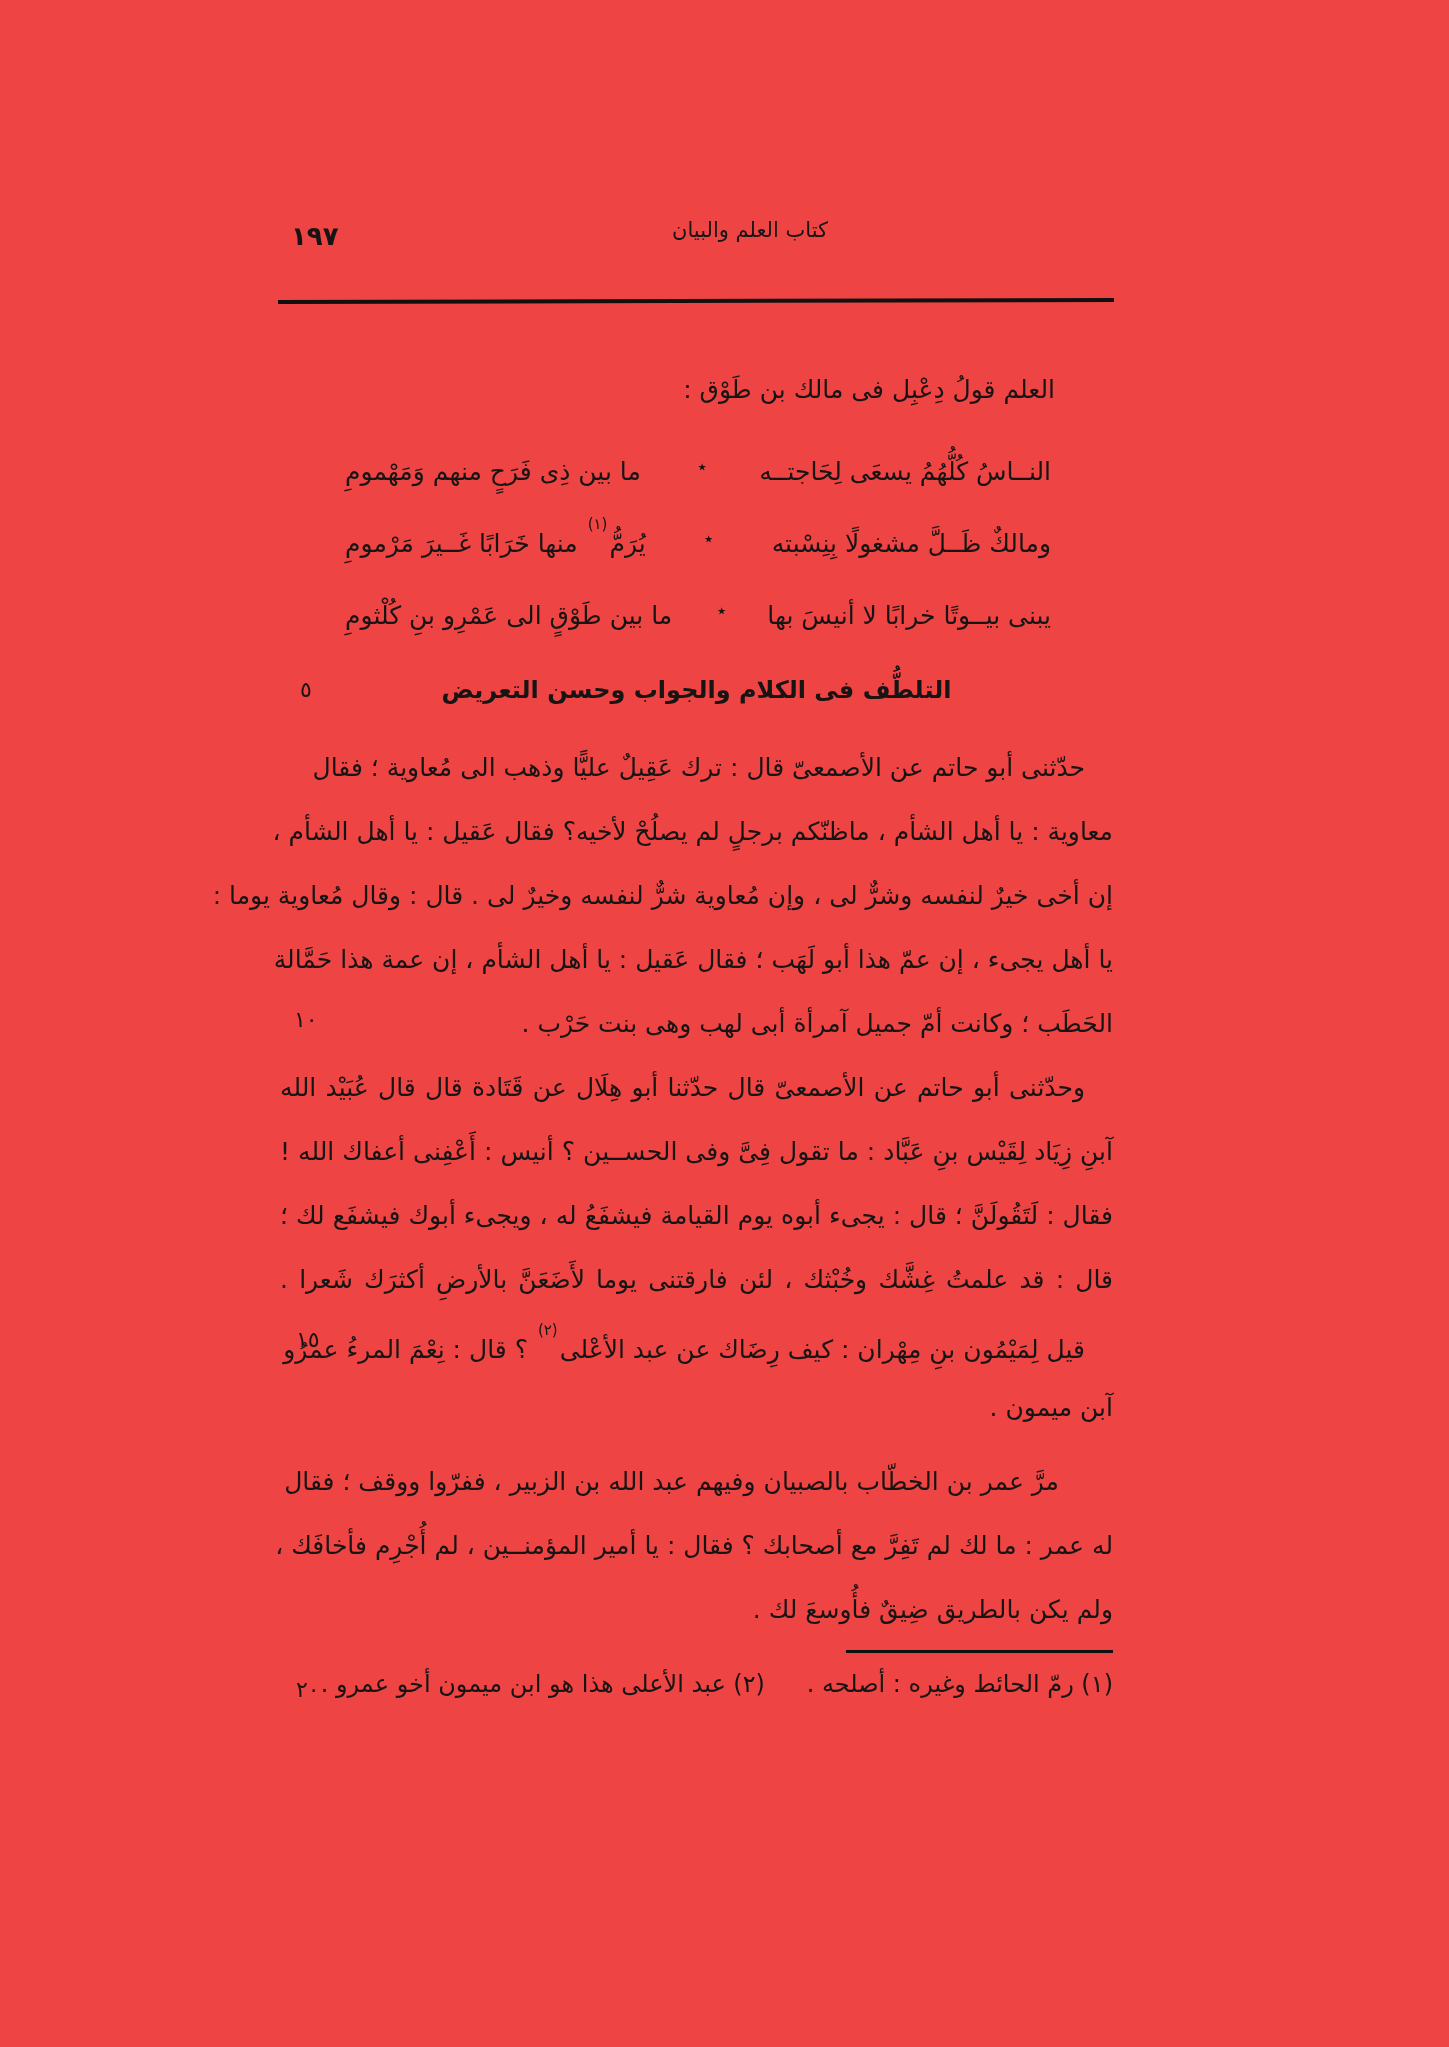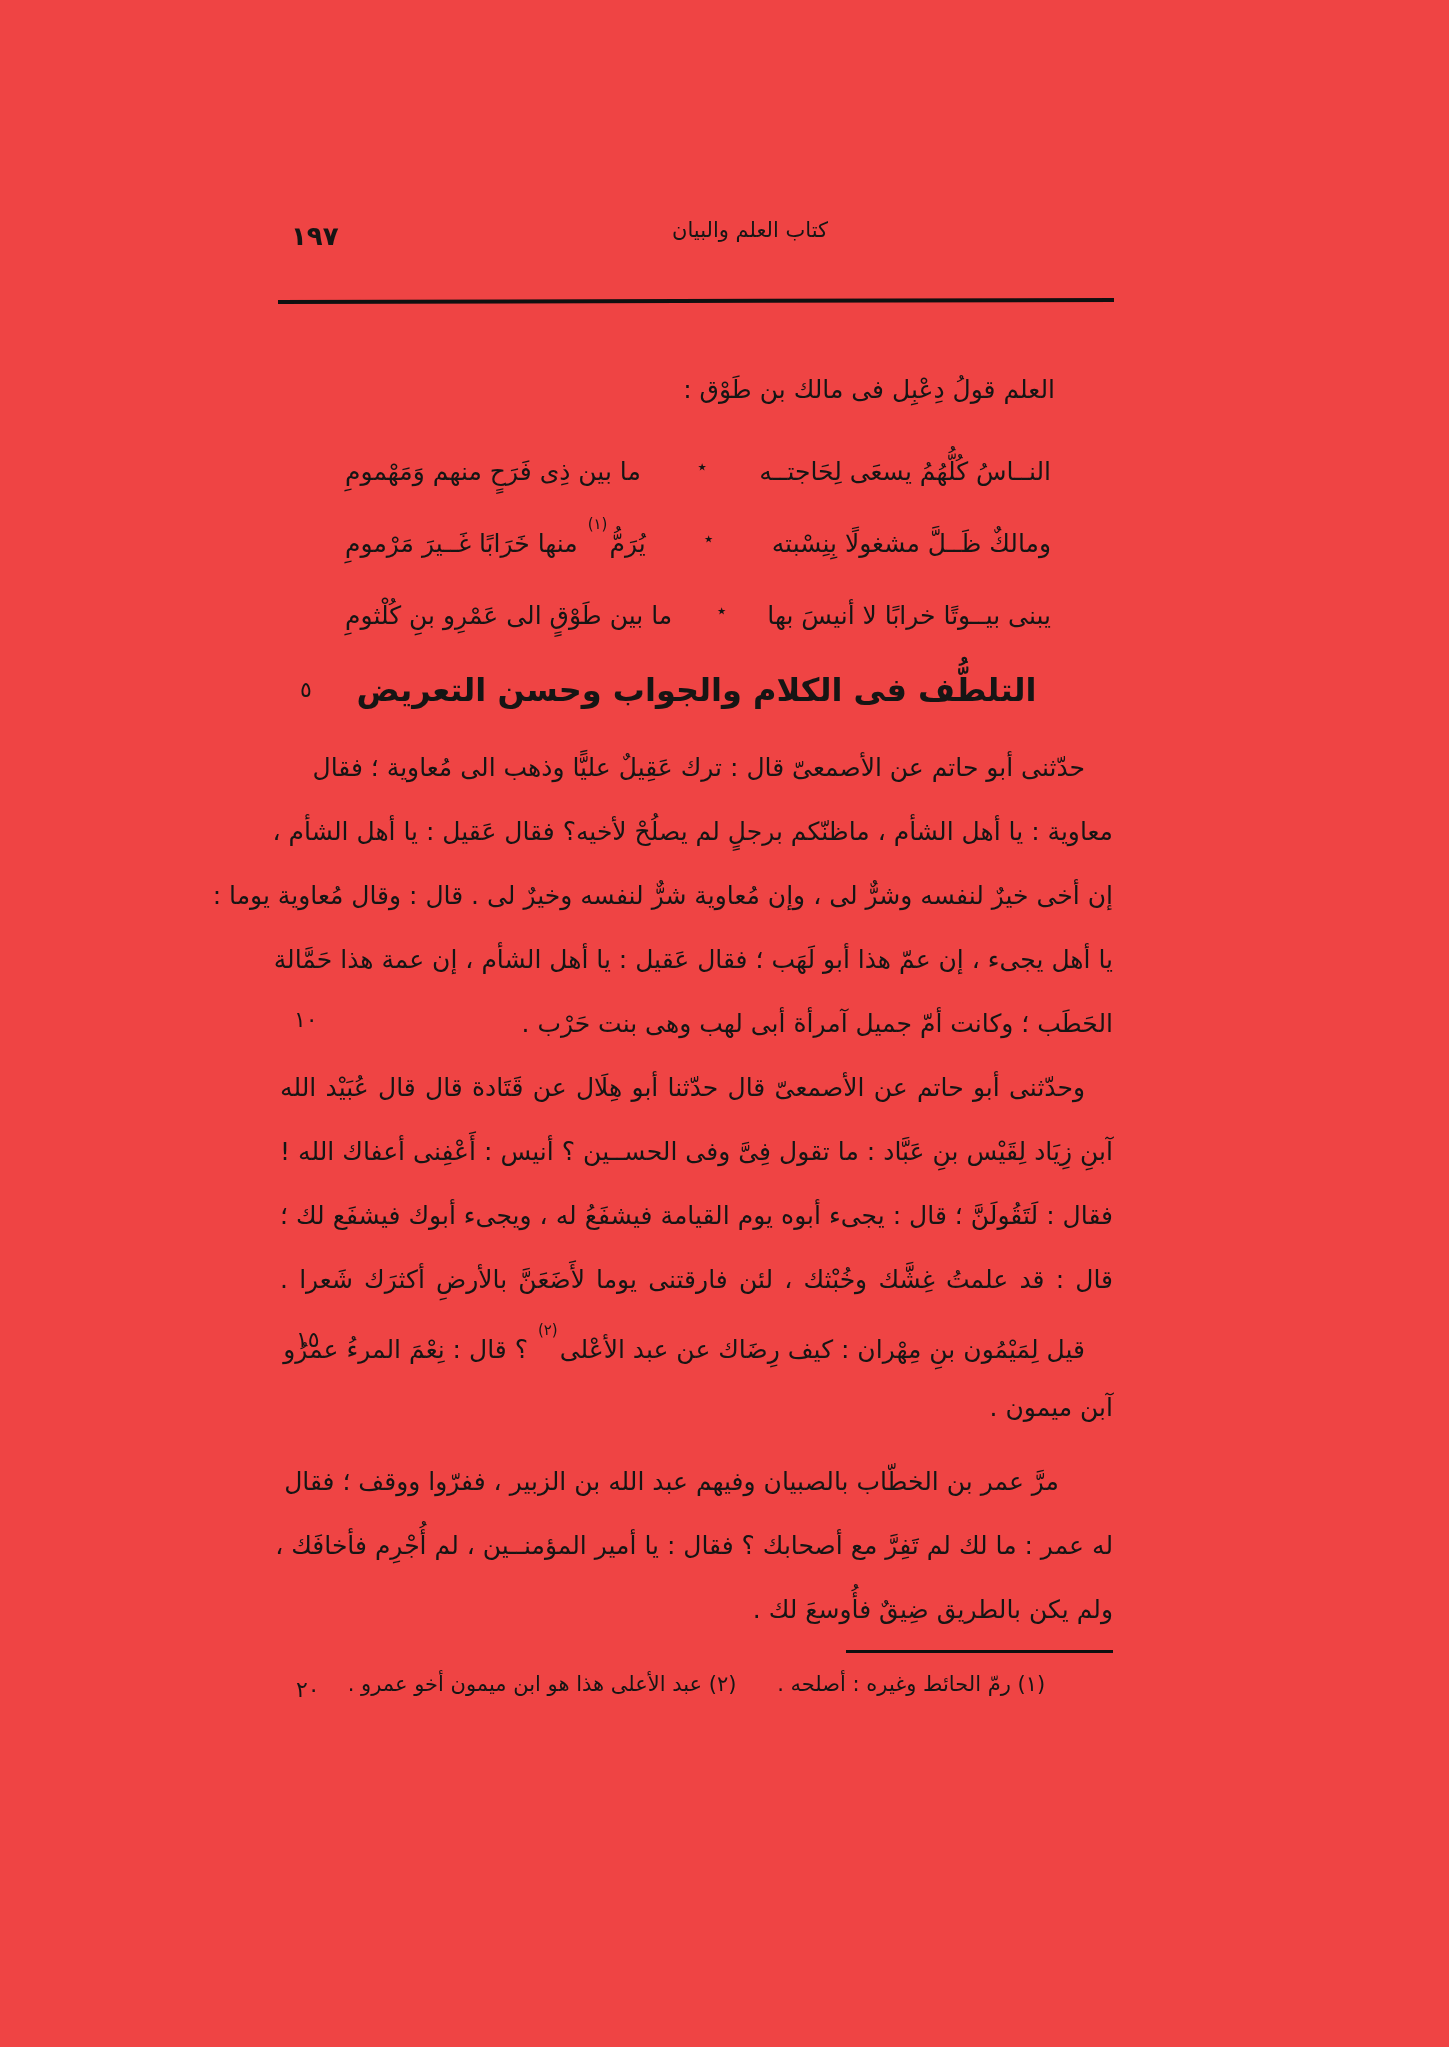--- a/index.html
+++ b/index.html
@@ -47,41 +47,41 @@
     display:flex;justify-content:space-between;align-items:baseline;
     font-size:25px;line-height:72px;height:72px;white-space:nowrap;
   }
   .verse .star{font-size:17px;align-self:center;padding:0 8px;}
   .note-sup{
     font-size:15px;position:relative;top:-14px;letter-spacing:1px;
     padding:0 2px;
   }
   
   .section-heading{
-    margin-top:16px;font-size:32px;font-weight:bold;
+    margin-top:16px;font-size:24px;font-weight:bold;
     line-height:56px;height:56px;text-align:center;white-space:nowrap;
   }
   .para-1{margin-top:18px;}
   .para-4{margin-top:10px;}
   
   .margin-num{
     position:absolute;font-size:22px;line-height:28px;direction:rtl;
   }
   .mn-5 {left:300px;top:676px;}
   .mn-10{left:294px;top:1006px;}
   .mn-15{left:296px;top:1326px;}
   .mn-20{left:296px;top:1676px;}
   
   .footnote-rule{
     position:absolute;left:846px;top:1650px;width:267px;height:3px;
     background:#101010;
   }
   .footnotes{
     position:absolute;left:280px;top:1664px;width:833px;
-    direction:rtl;text-align:center;font-size:21px;line-height:40px;
+    direction:rtl;text-align:right;font-size:24px;line-height:40px;
     white-space:nowrap;
   }
   .footnotes .fn{display:inline-block;}
   .footnotes .fn-1{margin-left:34px;}
 </style>
 </head>
 <body>
 
 <div class="page">
 

